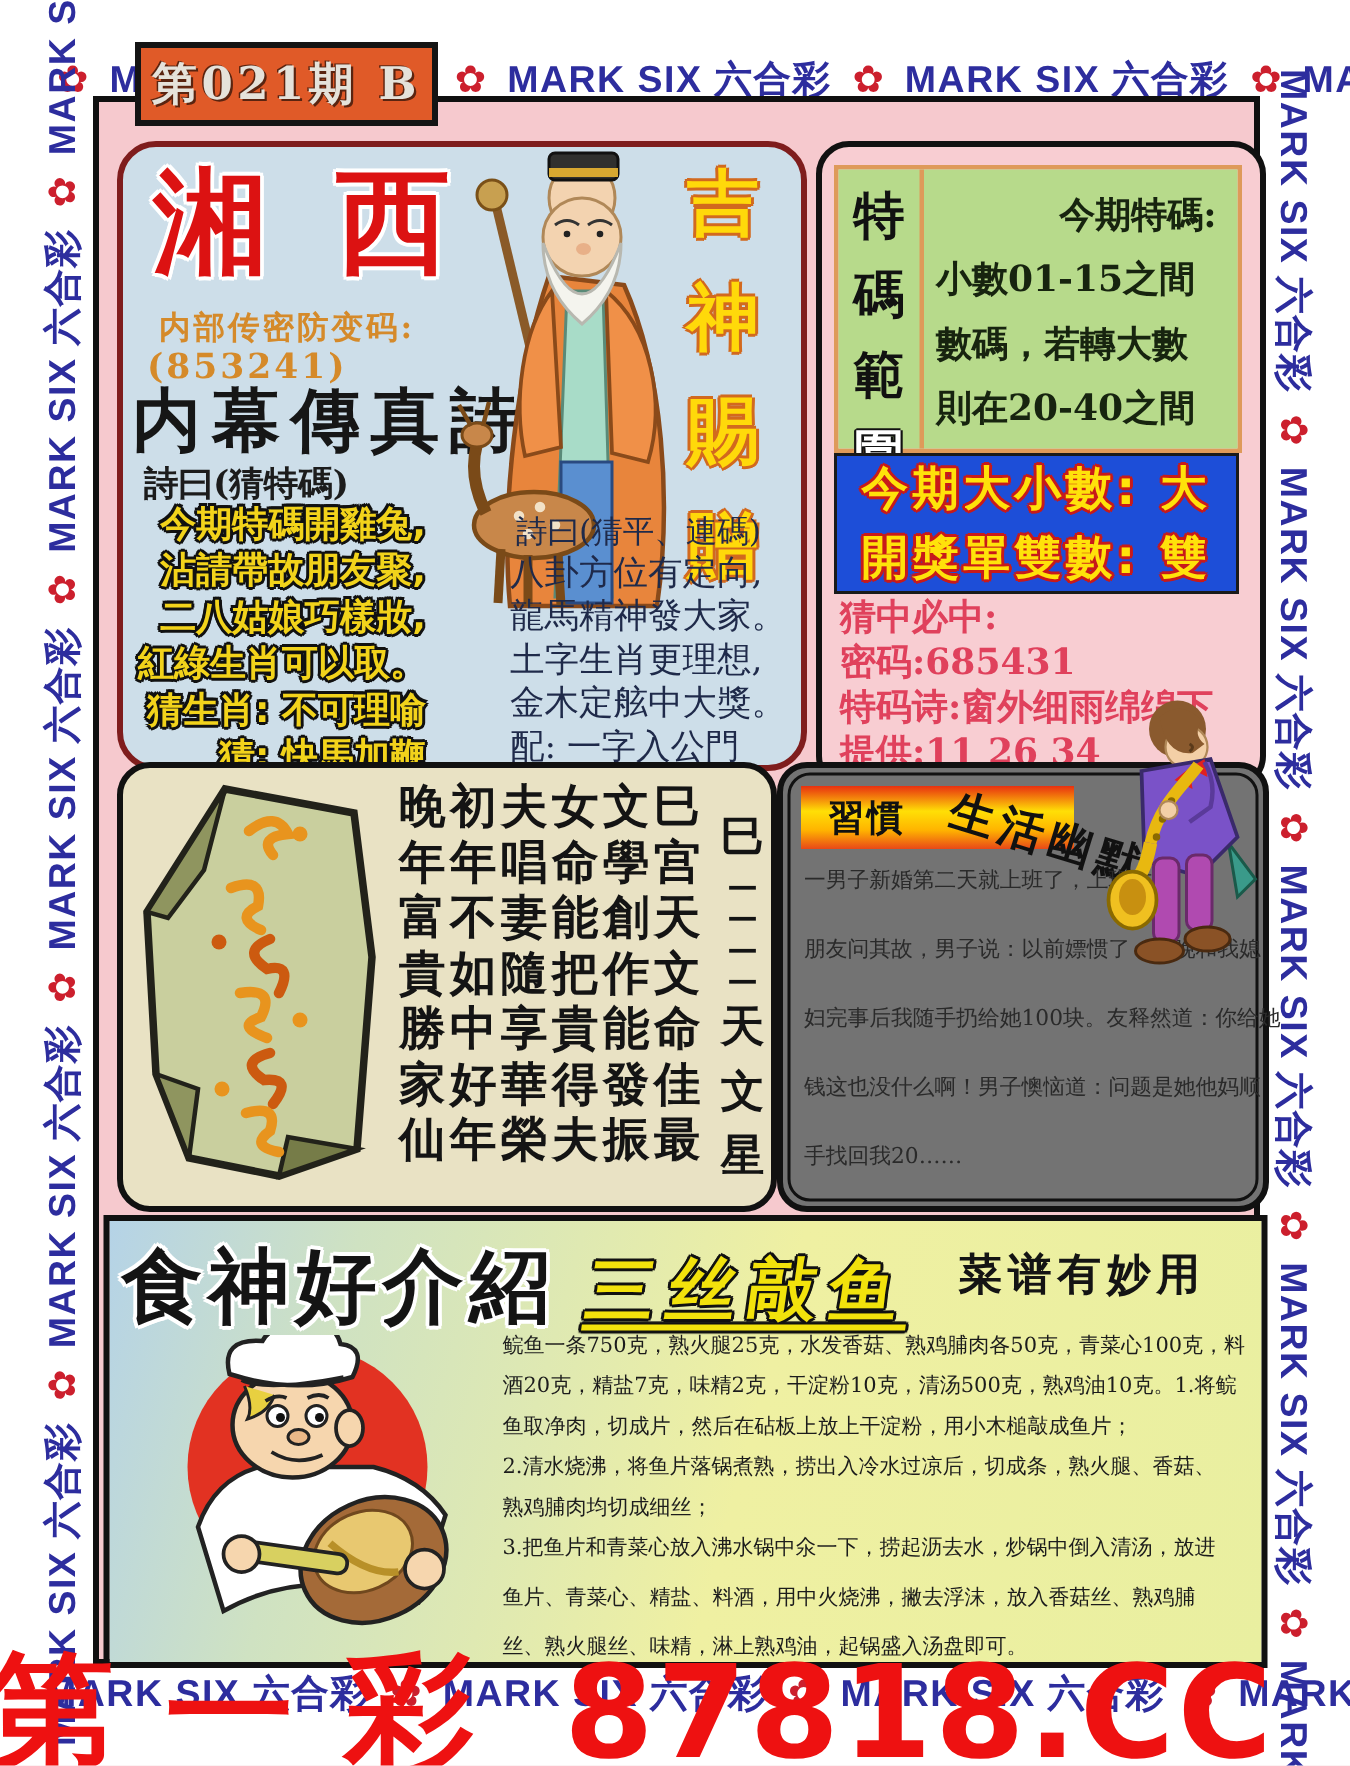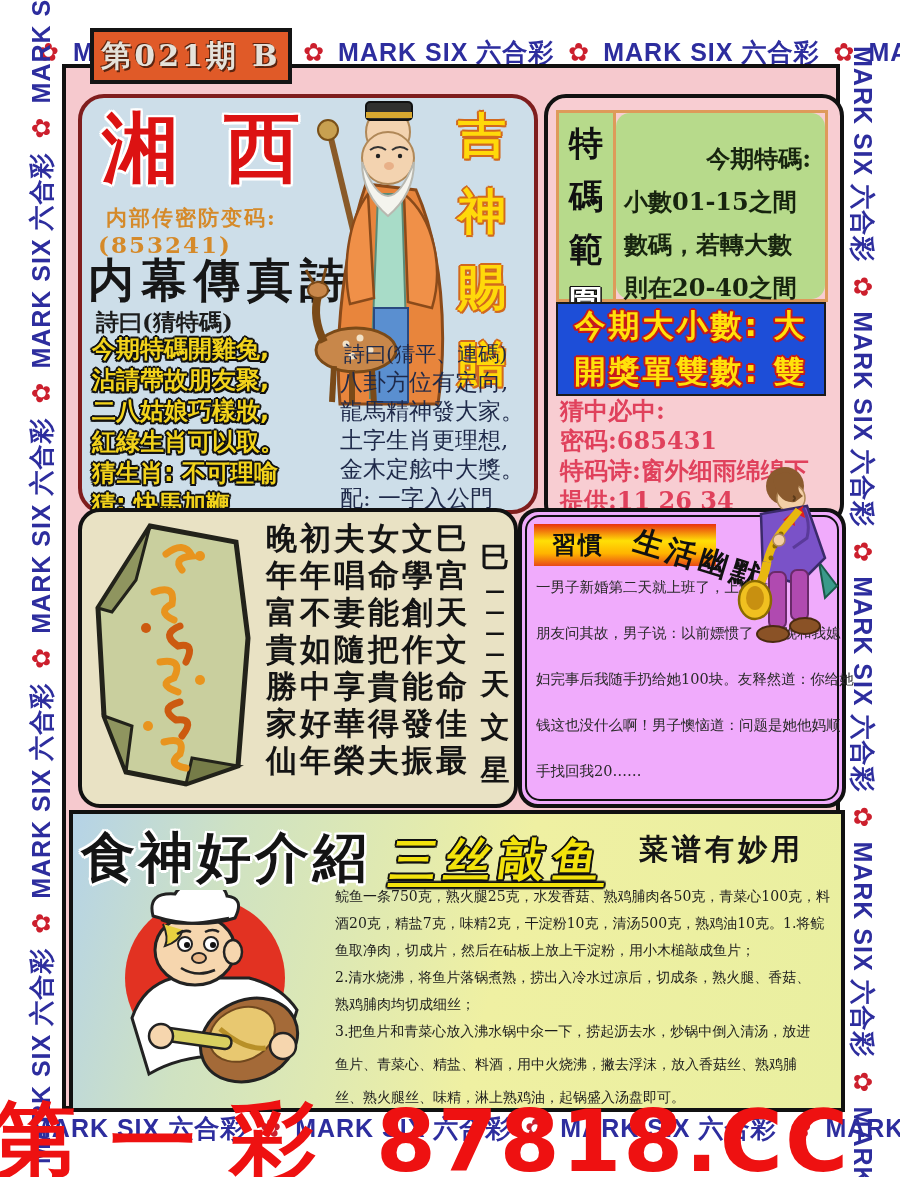--- a/index.html
+++ b/index.html
@@ -29,51 +29,51 @@
   .ol-r{text-shadow:2px 0 0 #c81a1a,-2px 0 0 #c81a1a,0 2px 0 #c81a1a,0 -2px 0 #c81a1a,1.5px 1.5px 0 #c81a1a,-1.5px 1.5px 0 #c81a1a,1.5px -1.5px 0 #c81a1a,-1.5px -1.5px 0 #c81a1a;}
   .ol-o{text-shadow:2px 0 0 #d2691e,-2px 0 0 #d2691e,0 2px 0 #d2691e,0 -2px 0 #d2691e,1.5px 1.5px 0 #d2691e,-1.5px -1.5px 0 #d2691e;}
 
   
   .p1{left:78px;top:94px;width:452px;height:412px;background:#cddee9;border:4px solid #7f1d1d;border-radius:26px;z-index:3;}
   .xx-title{left:20px;top:0px;font:bold 76px "DejaVu Serif",serif;color:#dc1212;letter-spacing:46px;white-space:nowrap;}
   .sec-label{left:24px;top:106px;font:bold 21px "DejaVu Serif",serif;color:#d58a2a;letter-spacing:2px;}
   .sec-code{left:16px;top:133px;font:bold 23px "DejaVu Serif",serif;color:#d58a2a;letter-spacing:2px;}
   .poem-title{left:6px;top:152px;font:bold 46px "DejaVu Serif",serif;color:#161616;letter-spacing:7px;white-space:nowrap;text-align:right;}
   .poem-sub{left:14px;top:209px;font:bold 23px "DejaVu Serif",serif;color:#1c1c1c;}
-  .poem{left:10px;top:236px;font:bold 24px "DejaVu Sans",sans-serif;color:#f2d31b;line-height:31px;white-space:nowrap;}
+  .poem{left:10px;top:236px;font:bold 24px "DejaVu Sans",sans-serif;color:#f2d31b;line-height:31px;white-space:nowrap;text-align:right;}
   .god-wrap{left:222px;top:0px;width:165px;height:340px;}
   .gift{left:376px;top:6px;display:flex;flex-direction:column;gap:12px;align-items:center;
         font:bold 48px "DejaVu Serif",serif;color:#ffd90a;}
   .side-sub{left:262px;top:242px;font:21px "DejaVu Serif",serif;color:#1f2a4a;white-space:nowrap;}
   .side-poem{left:258px;top:270px;font:23px "DejaVu Serif",serif;color:#1f2a4a;line-height:29px;white-space:nowrap;}
 
   
   .p2{left:544px;top:94px;width:292px;height:424px;background:#f8cdd2;border:4px solid #111;border-radius:22px;z-index:3;}
   .range-box{left:8px;top:12px;width:266px;height:186px;border:3px solid #de9a5a;display:flex;}
   .range-col{width:54px;background:#b7da8b;border-right:3px solid #de9a5a;display:flex;flex-direction:column;
              align-items:center;gap:7px;padding-top:8px;font:bold 34px "DejaVu Sans",sans-serif;color:#111;}
   .range-col .outlined{color:#fff;text-shadow:1.5px 0 #111,-1.5px 0 #111,0 1.5px #111,0 -1.5px #111,1px 1px #111,-1px -1px #111;}
-  .range-txt{flex:1;background:#b7da8b;padding:24px 8px 0 8px;font:bold 24px "DejaVu Serif",serif;color:#17240f;line-height:43px;white-space:nowrap;border-radius:14px;}
+  .range-txt{flex:1;background:#b7da8b;padding:8px 8px 0 8px;font:bold 24px "DejaVu Serif",serif;color:#17240f;line-height:43px;white-space:nowrap;}
   .range-txt .r{text-align:right;padding-right:6px;}
   .result-box{left:8px;top:204px;width:266px;height:90px;background:#1d4ed8;border:2px solid #1a1a1a;
               display:flex;flex-direction:column;justify-content:center;align-items:center;gap:4px;
               font:bold 31px "DejaVu Sans",sans-serif;color:#ffe20a;letter-spacing:3px;white-space:nowrap;}
   .hints{left:12px;top:298px;font:bold 24px "DejaVu Serif",serif;color:#e0415c;line-height:30px;white-space:nowrap;}
 
   
   .p3{left:78px;top:508px;width:432px;height:292px;background:#e9e2c4;border:4px solid #111;border-radius:22px;z-index:3;}
   .stone-wrap{left:6px;top:8px;width:178px;height:276px;}
   .stone-poem{left:184px;top:8px;font:bold 31px "DejaVu Sans",sans-serif;color:#141414;line-height:37px;
               letter-spacing:3px;white-space:nowrap;}
   .vhint{left:396px;top:26px;width:34px;display:flex;flex-direction:column;align-items:center;gap:3px;
          font:bold 29px "DejaVu Sans",sans-serif;color:#141414;}
   .vhint .dash{font-size:20px;line-height:18px;}
 
   
-  .p4{left:518px;top:508px;width:320px;height:292px;background:#f0abfc;border:4px solid #111;border-radius:20px;z-index:3;}
+  .p4{left:518px;top:508px;width:320px;height:292px;background:#737373;border:4px solid #111;border-radius:20px;z-index:3;}
   .p4-inner{position:absolute;inset:3px;border:2px solid #111;border-radius:15px;}
   .tag-banner{left:12px;top:12px;width:182px;height:42px;
               background:linear-gradient(to bottom,#e83010 0%,#ffdf06 40%,#ffb400 70%,#e84818 100%);
               display:flex;align-items:center;padding-left:18px;
               font:bold 24px "DejaVu Sans",sans-serif;color:#111;letter-spacing:2px;box-sizing:border-box;}
   .humor-title{left:118px;top:8px;font:bold 30px "DejaVu Sans",sans-serif;color:#111;letter-spacing:4px;
                transform:rotate(17deg);transform-origin:left top;white-space:nowrap;}
   .joke{left:14px;top:52px;width:296px;font:14.5px "DejaVu Serif",serif;color:#2a2a2a;line-height:46px;white-space:nowrap;}
 
   

